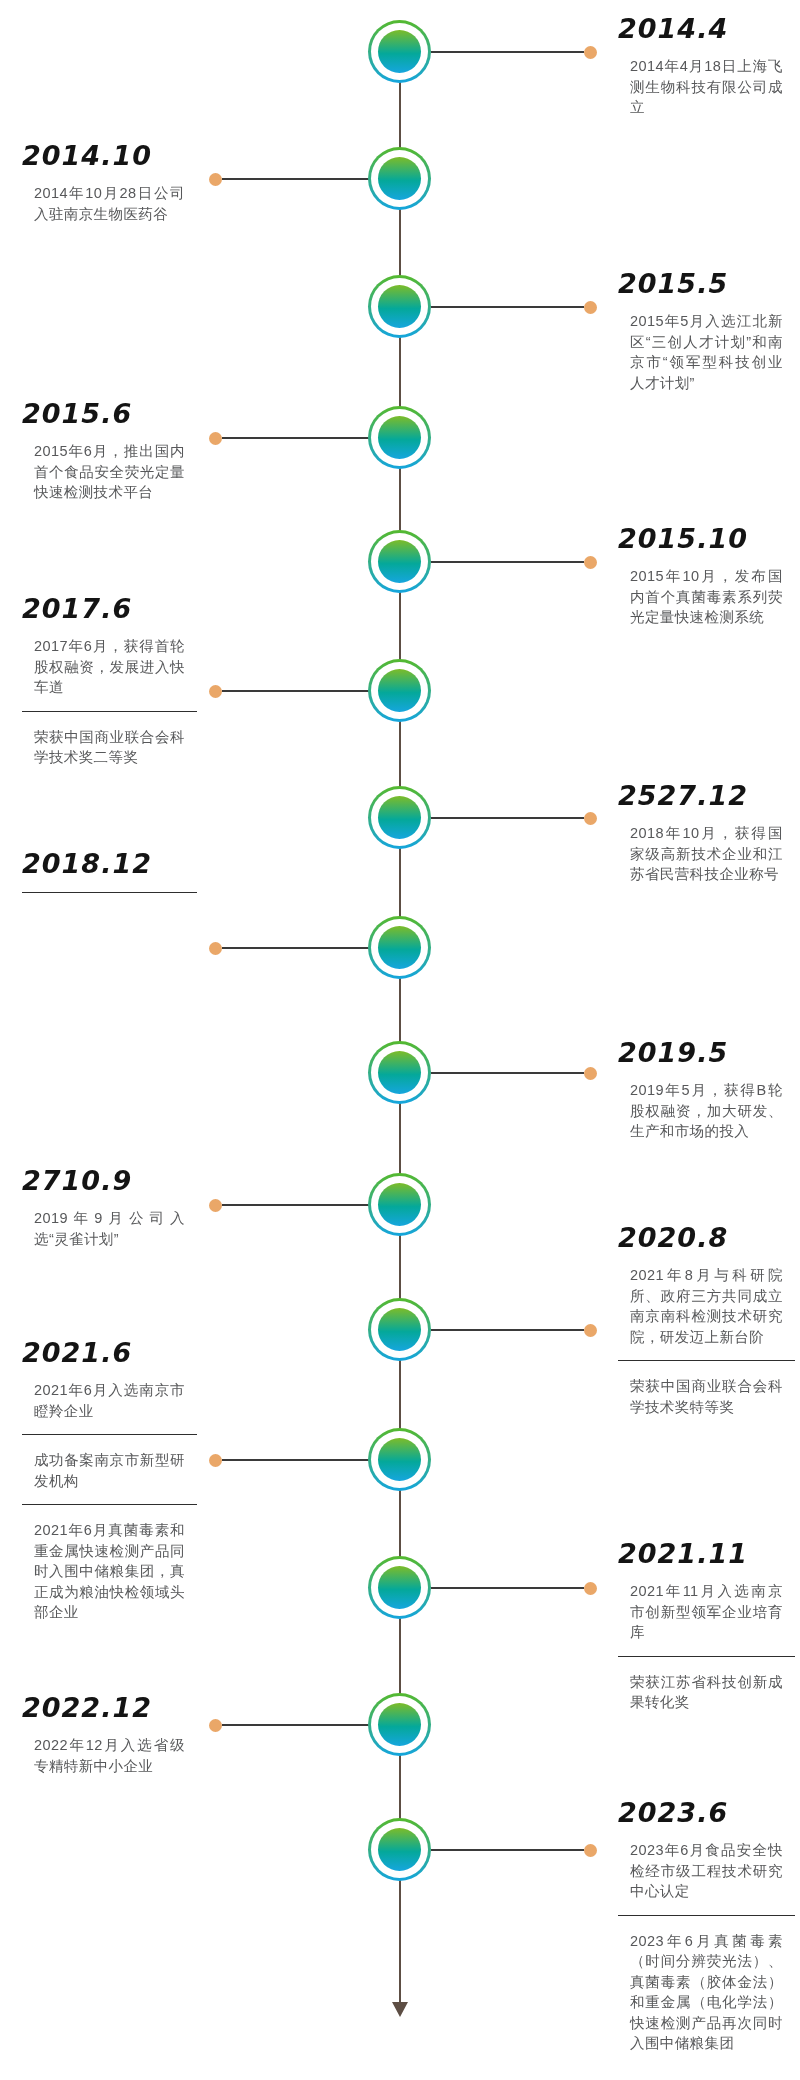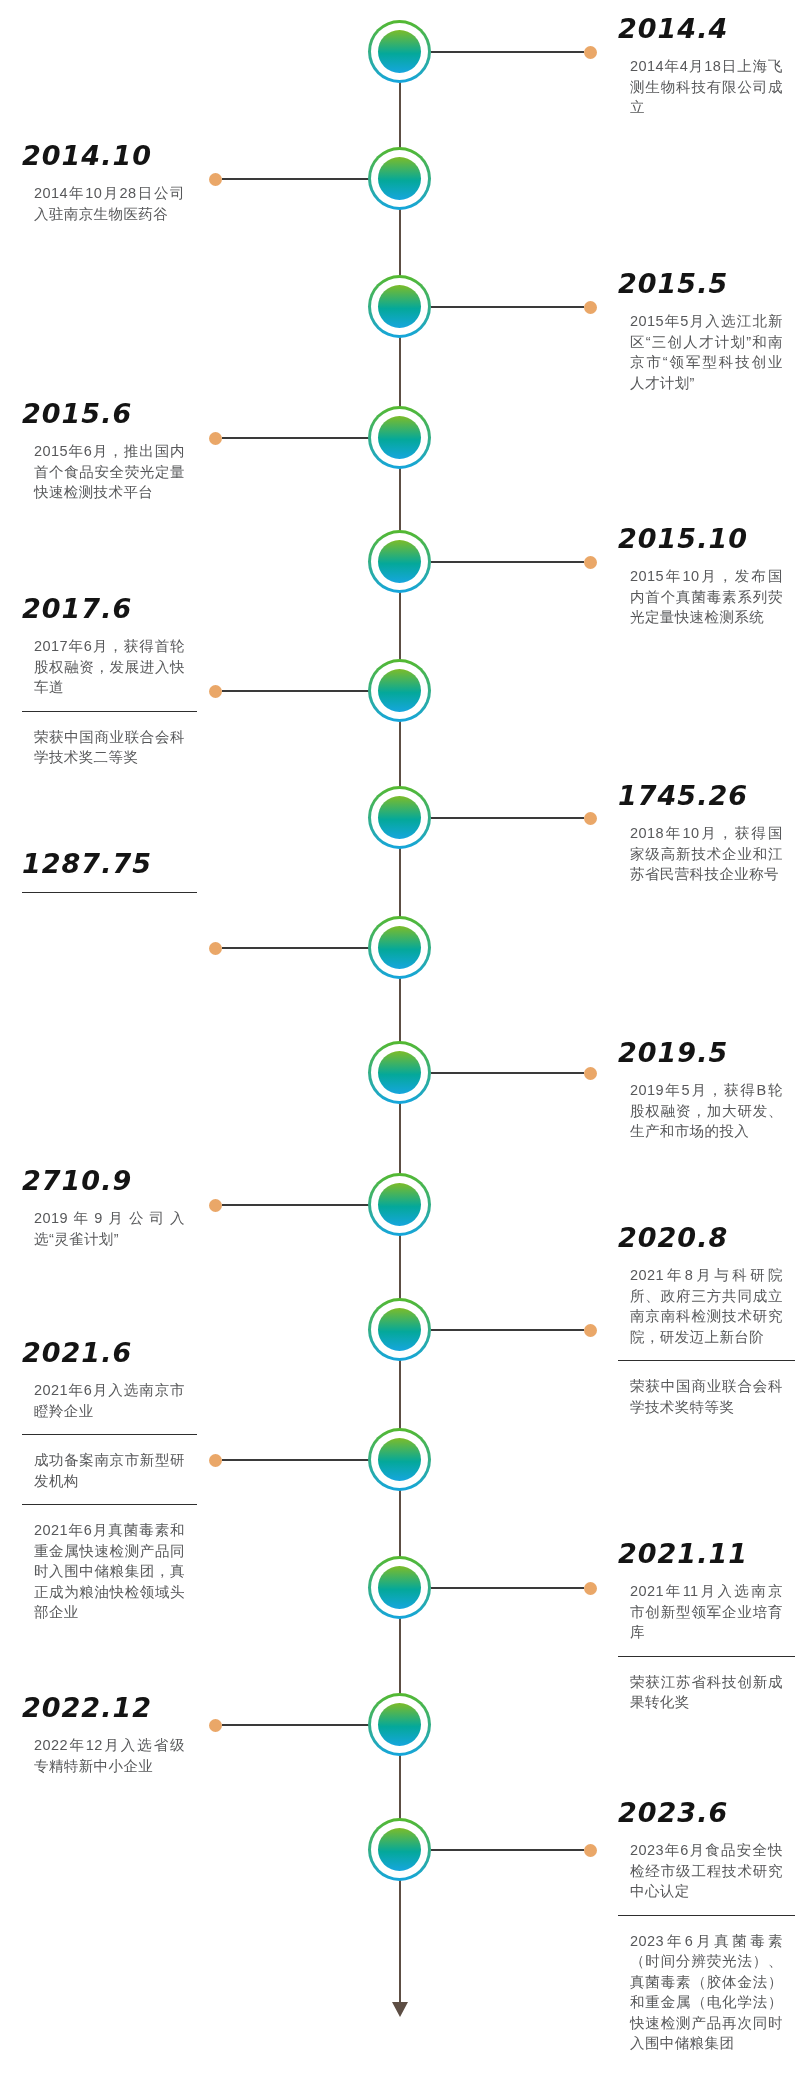--- a/index.html
+++ b/index.html
@@ -107,32 +107,32 @@
         <p>荣获中国商业联合会科学技术奖二等奖</p>
       </div>
       <div class="connector" style="left: 431px; width: 153px; top: 817px;"></div>
       <div class="cdot" style="left: 584px; top: 812px;"></div>
       <div class="node" style="left: 400px; top: 818px;">
         <div class="node-gap">
           <div class="node-core"></div>
         </div>
       </div>
       <div class="entry right" style="top: 780px;">
-        <h2 class="date">1745.26</h2>
+        <h2 class="date">2527.12</h2>
         <p>2018年10月，获得国家级高新技术企业和江苏省民营科技企业称号</p>
       </div>
       <div class="connector" style="left: 222px; width: 147px; top: 947px;"></div>
       <div class="cdot" style="left: 209px; top: 942px;"></div>
       <div class="node" style="left: 400px; top: 948px;">
         <div class="node-gap">
           <div class="node-core"></div>
         </div>
       </div>
       <div class="entry left" style="top: 848px;">
-        <h2 class="date">1287.75</h2>
+        <h2 class="date">2018.12</h2>
         <hr class="divider">
       </div>
       <div class="connector" style="left: 431px; width: 153px; top: 1072px;"></div>
       <div class="cdot" style="left: 584px; top: 1067px;"></div>
       <div class="node" style="left: 400px; top: 1073px;">
         <div class="node-gap">
           <div class="node-core"></div>
         </div>
       </div>
       <div class="entry right" style="top: 1037px;">

